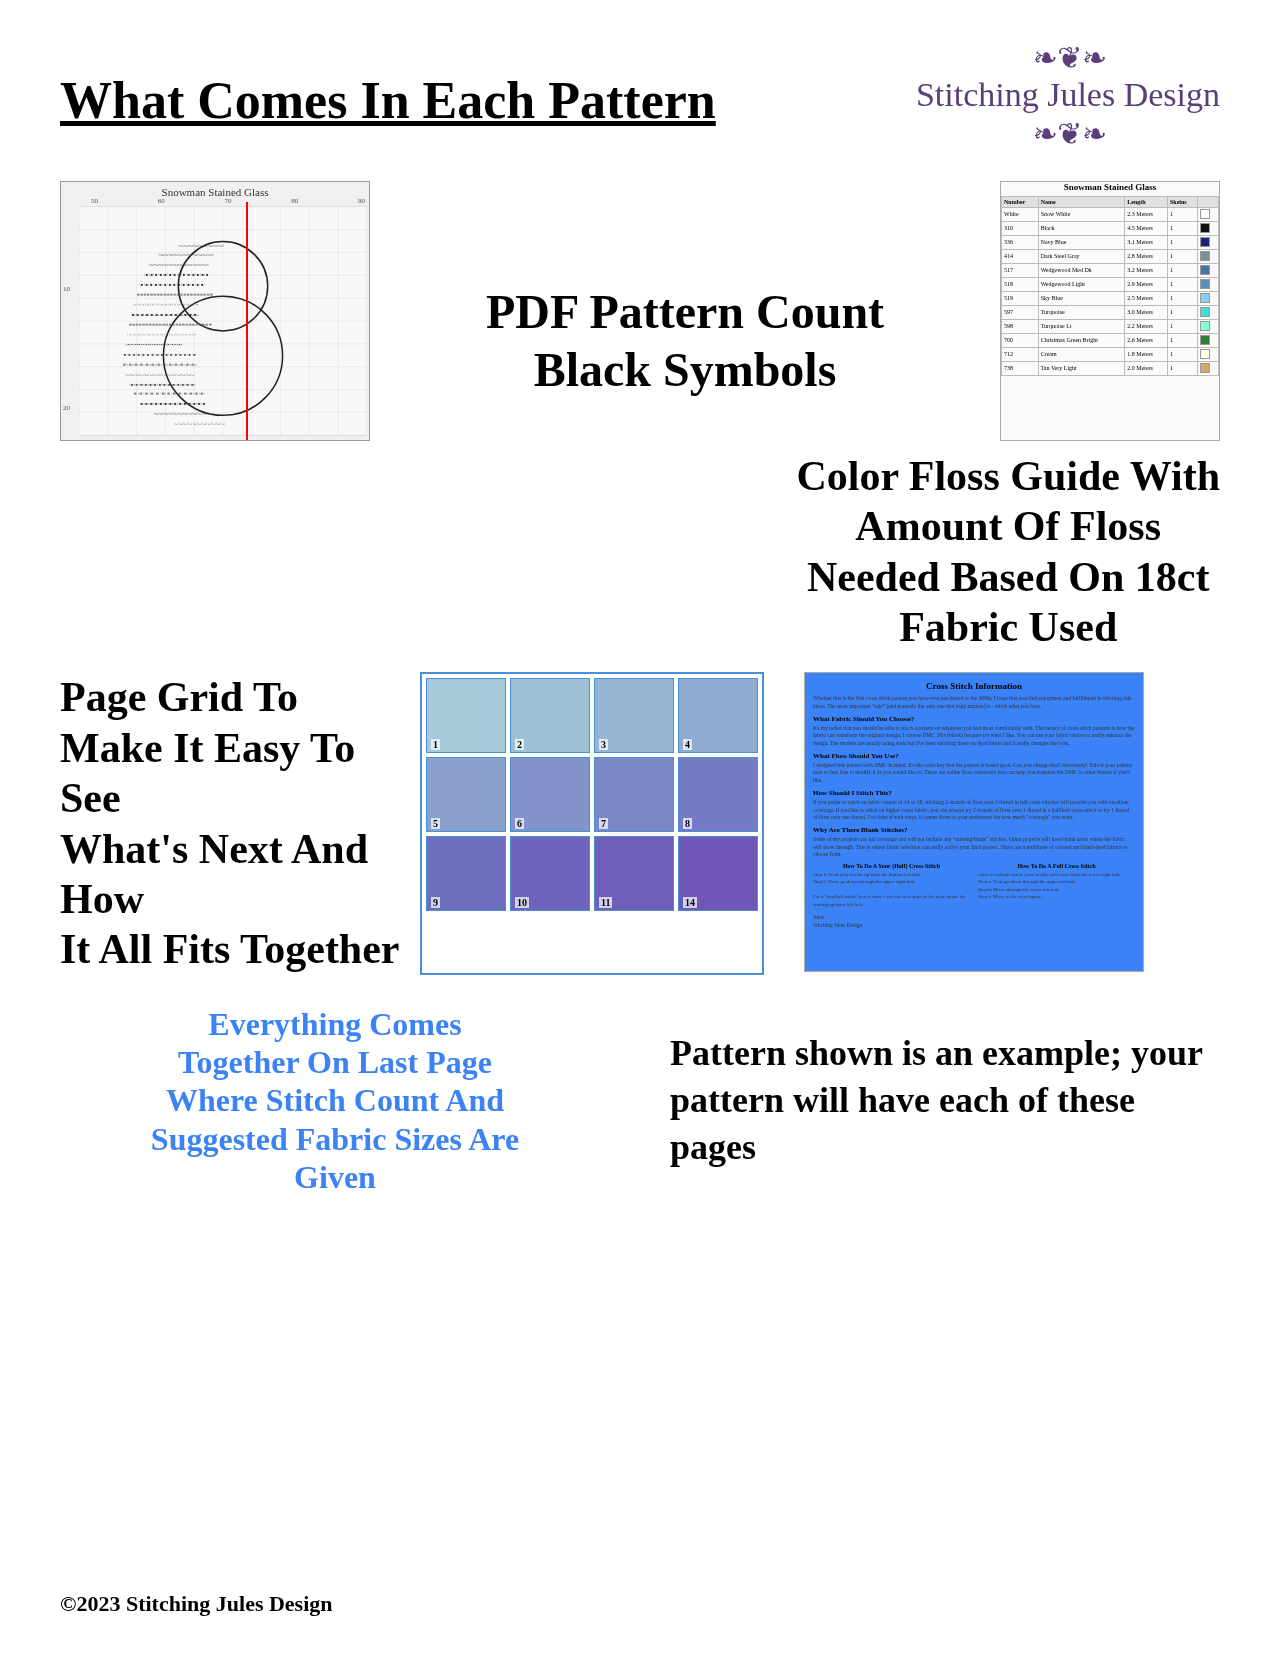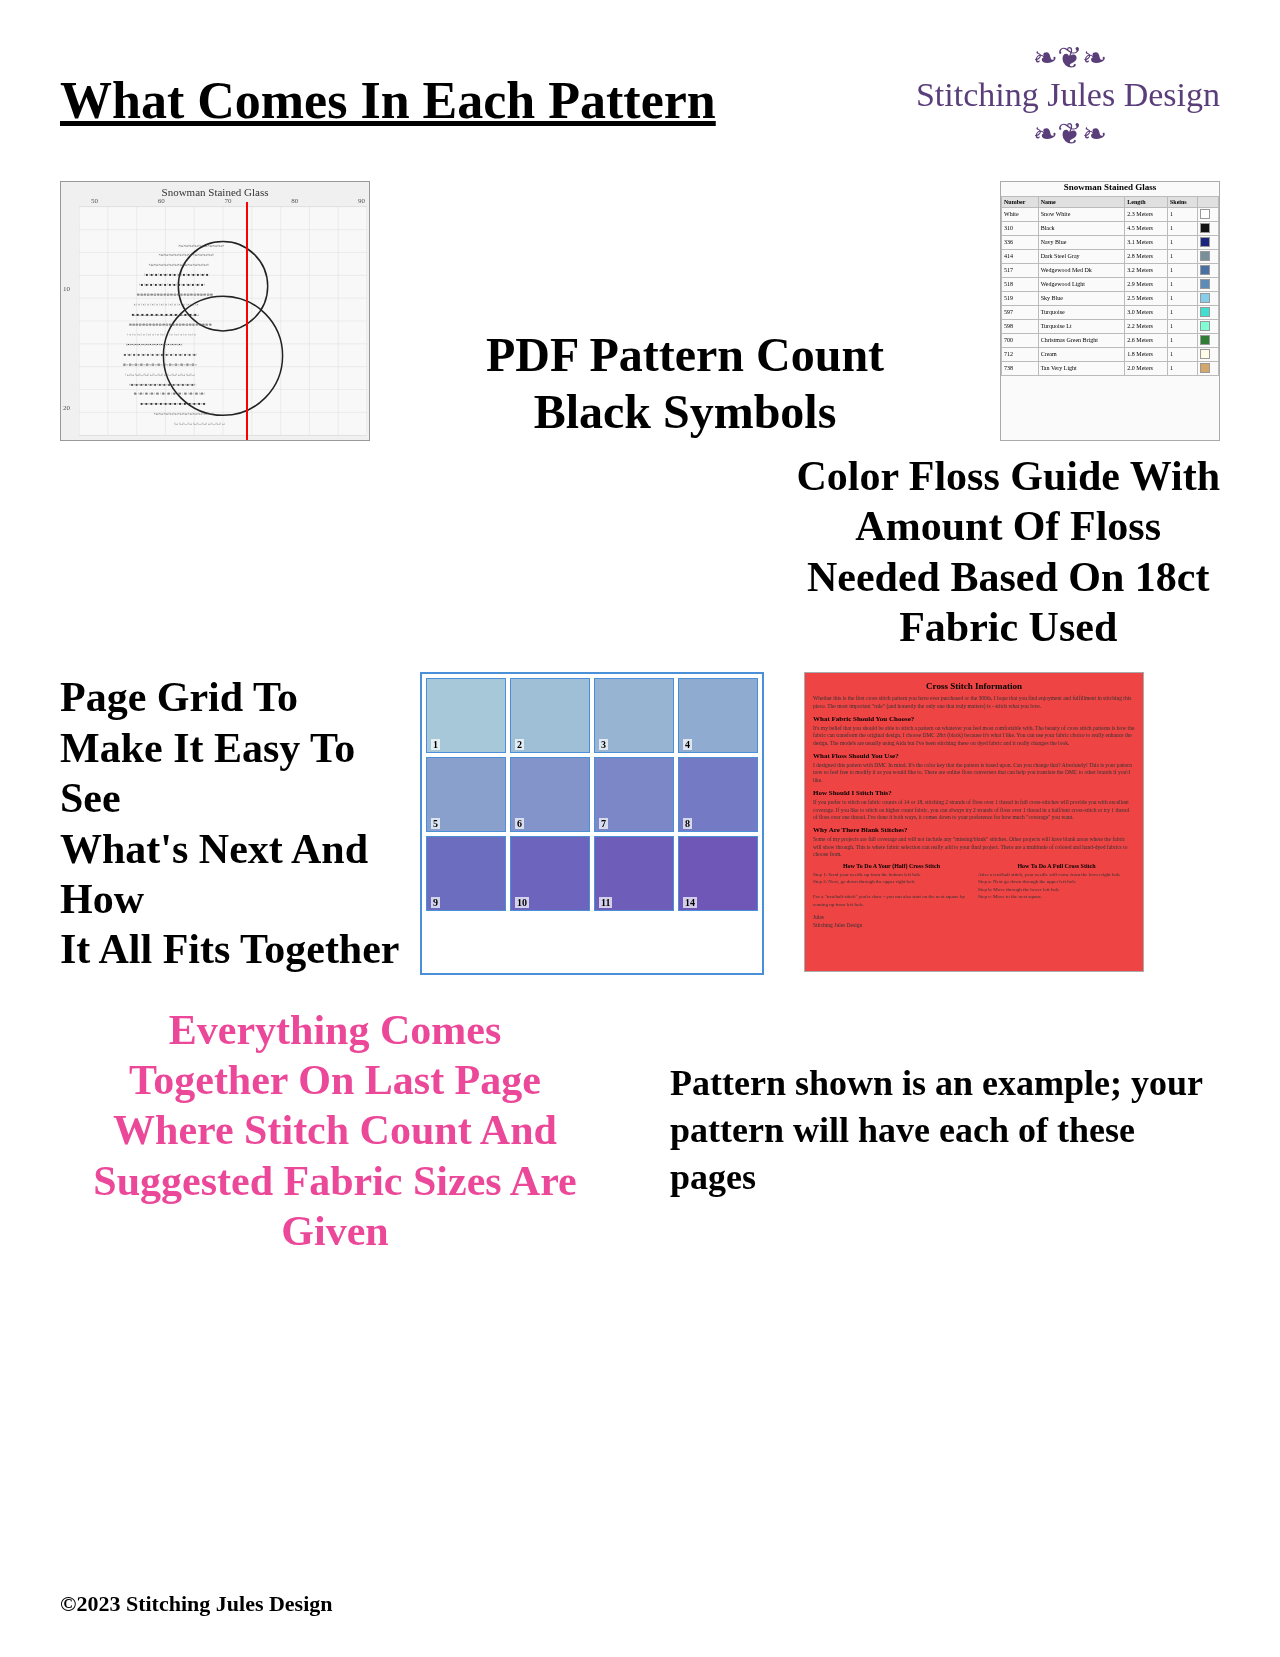--- a/index.html
+++ b/index.html
@@ -194,21 +194,21 @@
       height: 100%;
       background: #b0c4d8;
       position: relative;
     }
 
     
     .instructions-doc {
       width: 340px;
       height: 300px;
       border: 1px solid #aaa;
-      background: #ef4444;
+      background: #3b82f6;
       padding: 8px;
       overflow: hidden;
     }
 
     .doc-title {
       font-size: 9px;
       font-weight: bold;
       text-align: center;
       margin-bottom: 4px;
       color: #000;
@@ -254,23 +254,23 @@
     
     .section-bottom {
       display: flex;
       align-items: center;
       gap: 60px;
       margin-bottom: 40px;
       margin-top: 20px;
     }
 
     .everything-text {
-      font-size: 42px;
+      font-size: 32px;
       font-weight: 700;
-      color: #ec4899;
+      color: #3b82f6;
       line-height: 1.2;
       text-align: center;
       flex: 1;
     }
 
     .pattern-note {
       font-size: 36px;
       font-weight: 900;
       color: #000;
       line-height: 1.3;
@@ -323,21 +323,21 @@
   <div class="header">
     <h1 class="main-title">What Comes In Each Pattern</h1>
 
     <div class="logo-area">
       <div class="logo-ornament">❧ ❦ ❧</div>
       <div class="logo-text">Stitching Jules Design</div>
       <div class="logo-ornament">❧ ❦ ❧</div>
     </div>
   </div>
 
-  <div style="display:flex; margin-bottom:10px; align-items:flex-end;">
+  <div style="display:flex; margin-bottom:10px; align-items:center;">
 
     <div class="pattern-image-box">
       <div class="caption">Snowman Stained Glass</div>
 
       <div style="position:absolute;top:15px;left:30px;right:4px;display:flex;justify-content:space-between;font-size:7px;color:#555;">
         <span>50</span>
           <span>60</span>
           <span>70</span>
           <span>80</span>
           <span>90</span>

